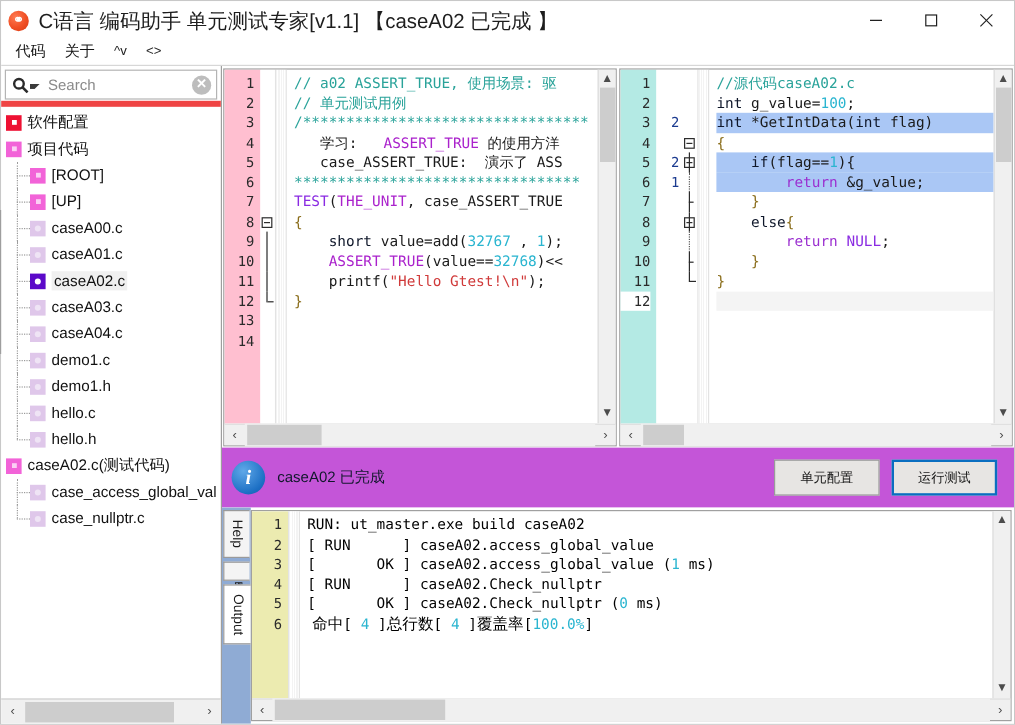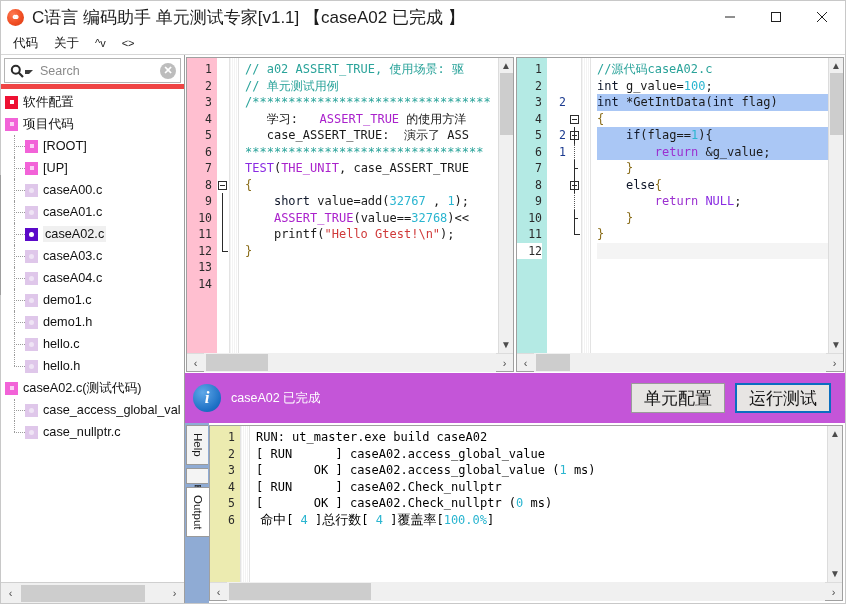--- a/index.html
+++ b/index.html
@@ -283,26 +283,26 @@
     gap:10px;
   }
   #status-icon {
     width:28px;height:28px;border-radius:50%;
     background:radial-gradient(circle at 35% 30%, #5fa8e8 0%, #1c6fc4 70%, #155ba5 100%);
     color:#ffffff; font-size:17px; font-style:italic; font-weight:bold;
     display:flex;align-items:center;justify-content:center;
     font-family:"Liberation Serif", serif;
     flex:0 0 auto;
   }
-  #status-text { flex:1; font-size:12.5px; color:#ffffff; }
+  #status-text { flex:1; font-size:12.5px; color:#0f172a; }
   .sbtn {
     height:30px; min-width:88px;
     border:1px solid #9a9a9a;
     background:#e7e5e3;
-    font-size:17px; color:#151515;
+    font-size:11px; color:#151515;
     display:flex;align-items:center;justify-content:center;
     padding:0 12px;
   }
   .sbtn.primary {
     border:2px solid #0a6ec0;
     background:#e7e5e3;
   }
 
   
   #outwrap { flex:1; display:flex; min-height:0; background:#ffffff; }

